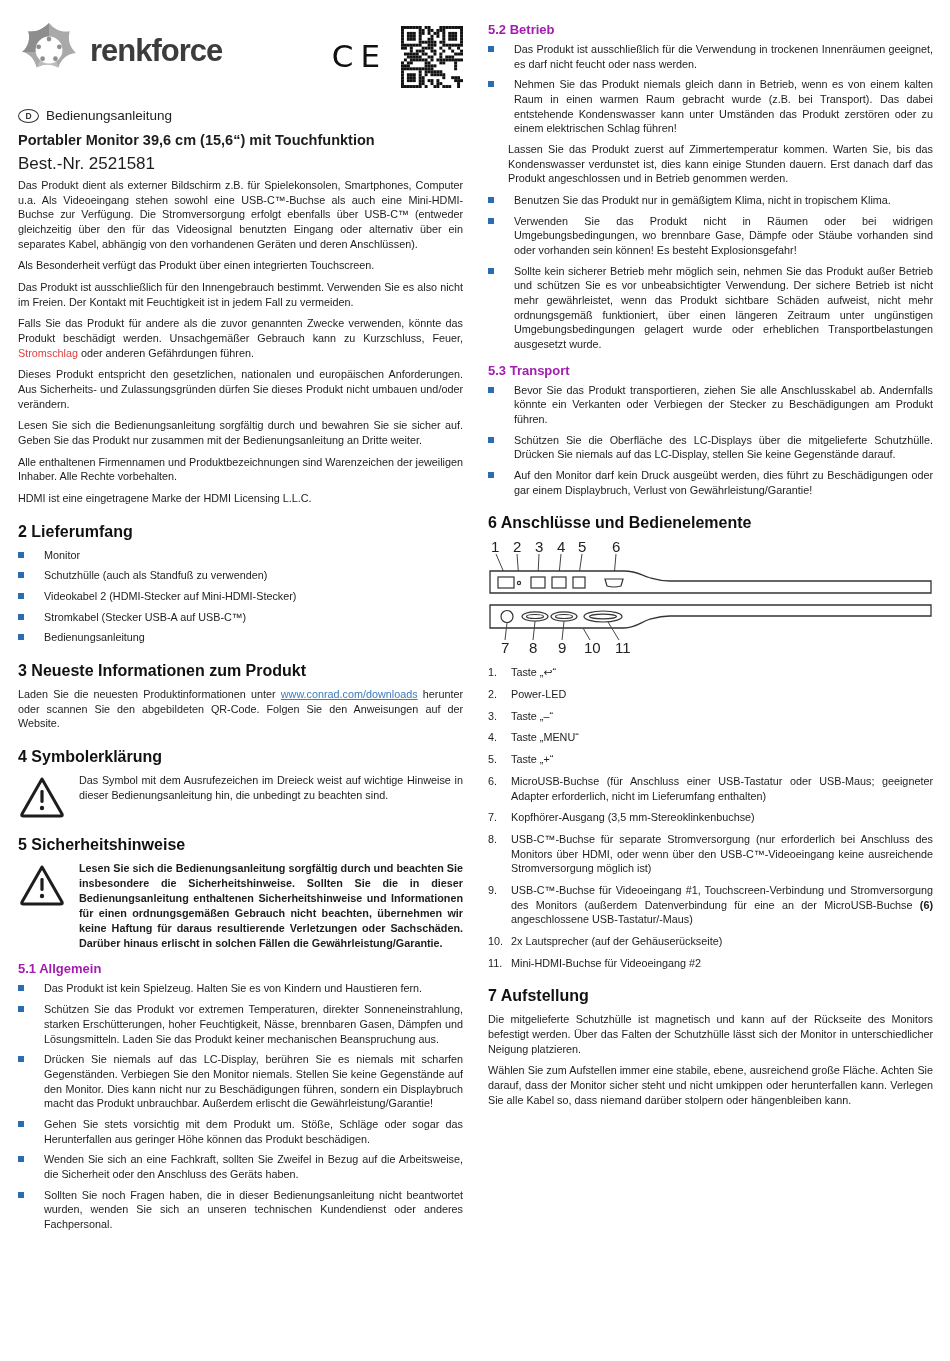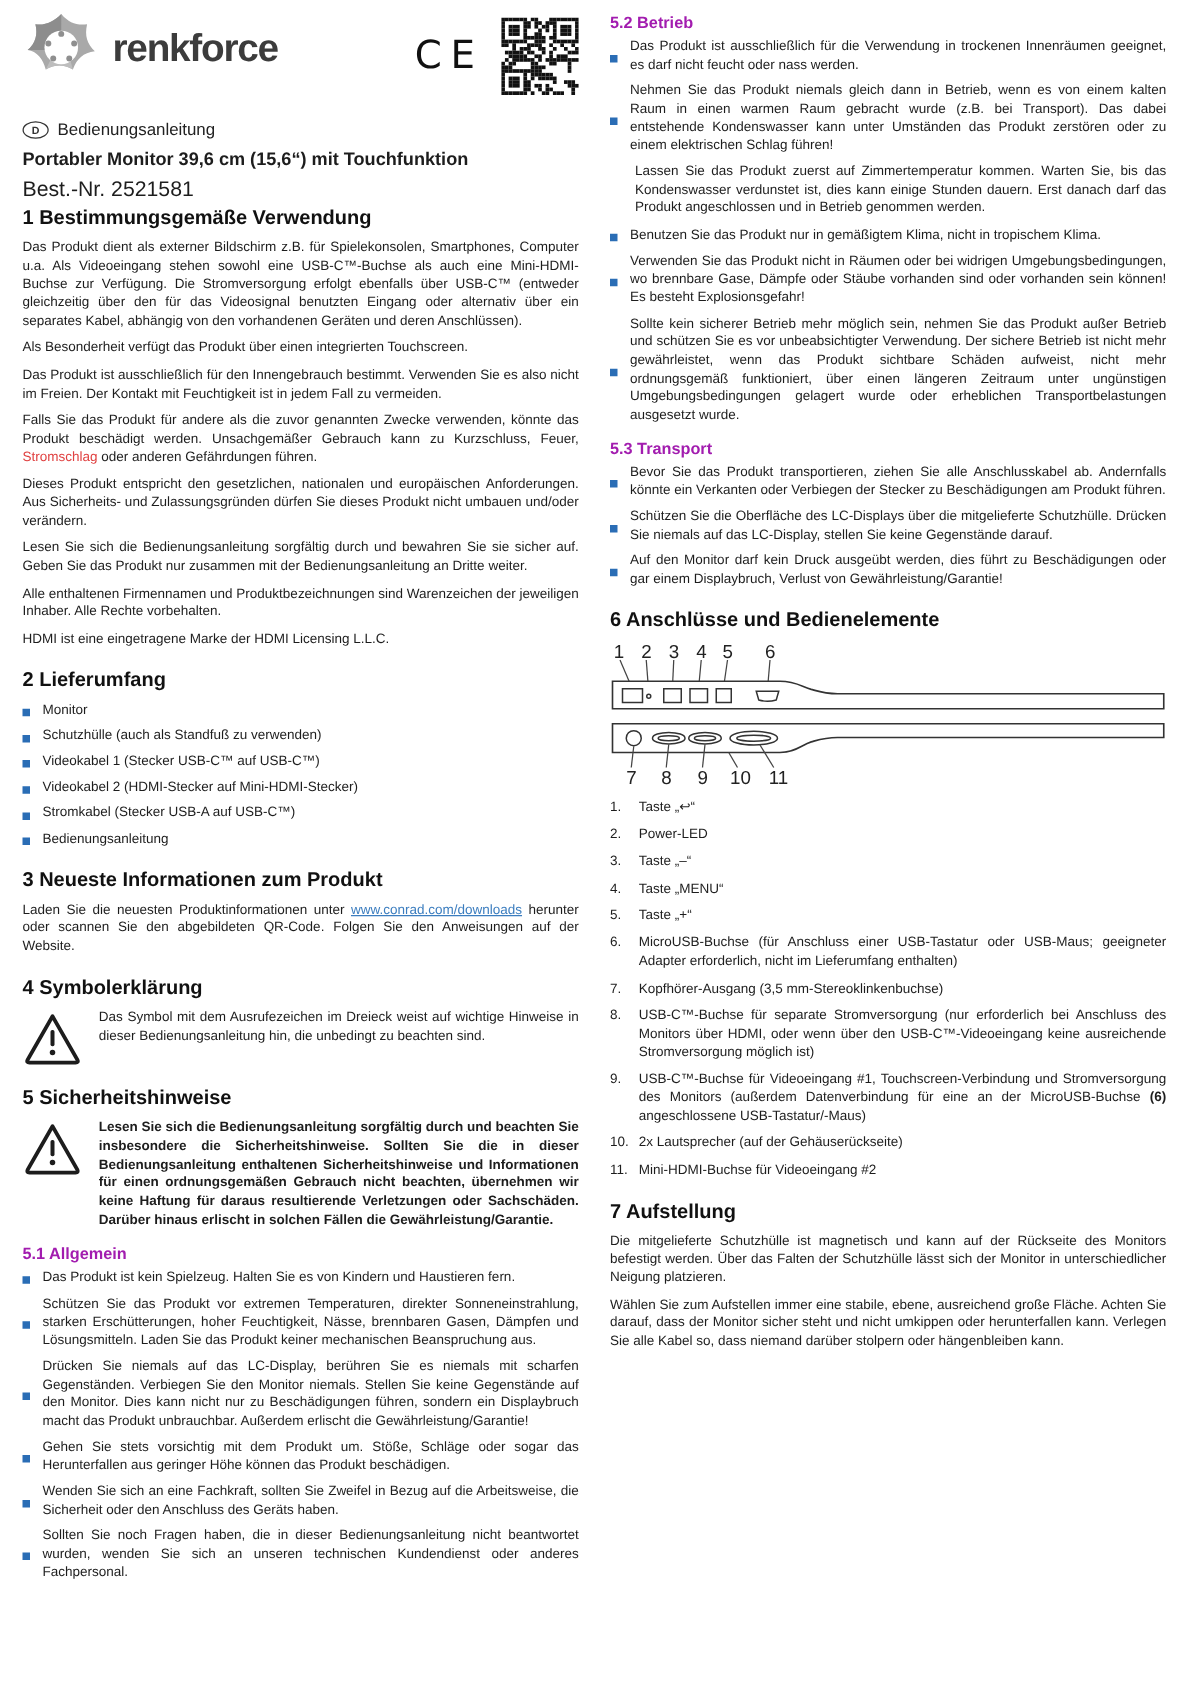--- a/index.html
+++ b/index.html
@@ -1,21 +1,21 @@
 <!DOCTYPE html>
 <html><head>
 <meta charset="utf-8">
 <style>
   html,body{margin:0;padding:0;}
   body{
     width:950px;height:1361px;background:#ffffff;overflow:hidden;
     font-family:"Liberation Sans",sans-serif;color:#1d1d1d;
     -webkit-font-smoothing:antialiased;
   }
-  .page{display:flex;gap:25px;padding:8px 18px 0 18px;box-sizing:border-box;}
+  .page{display:flex;gap:25px;padding:20px 18px 0 18px;box-sizing:border-box;}
   .col{width:445px;flex:none;}
 
   
   .brand-row{display:flex;justify-content:space-between;align-items:flex-start;height:74px;margin-bottom:14px;}
   .brand{display:flex;align-items:center;gap:10px;}
   .wordmark{font-size:31px;font-weight:600;color:#3c3c3c;letter-spacing:-1px;}
   .marks{display:flex;align-items:flex-start;gap:14px;margin-top:6px;}
   .ce{font-size:31px;font-weight:400;color:#111;letter-spacing:7px;margin-top:12px;font-family:"DejaVu Sans",sans-serif;}
 
   
@@ -32,21 +32,21 @@
   [data-col] > :first-child{margin-top:2px;}
 
   
   .p{font-size:10.8px;line-height:1.36;text-align:justify;margin:0 0 7px 0;}
   .p.indent{margin-left:20px;}
   .s-red{color:#e04040;}
   .s-link{color:#3b7dbf;text-decoration:underline;cursor:pointer;}
   .s-b{font-weight:bold;}
 
   
-  .bullet-item{display:flex;gap:10px;margin:0 0 6px 0;align-items:center;}
+  .bullet-item{display:flex;gap:20px;margin:0 0 6px 0;}
   .bullet-sq{width:6px;height:6px;background:#2a6db5;margin-top:4px;flex:none;}
   .bullet-text{font-size:10.8px;line-height:1.36;text-align:justify;flex:1;}
 
   
   .num-item{display:flex;margin:0 0 7px 0;}
   .num{width:23px;flex:none;font-size:10.8px;line-height:1.36;}
   .num-text{font-size:10.8px;line-height:1.36;text-align:justify;flex:1;}
 
   
   .warn{display:flex;gap:13px;align-items:flex-start;margin:6px 0 10px 0;}
@@ -327,41 +327,36 @@
     </div>
 
     <div class="lang-row">
       <span class="lang-badge">D</span>
       <span>Bedienungsanleitung</span>
     </div>
     <div class="doc-title">Portabler Monitor 39,6 cm (15,6“) mit Touchfunktion</div>
     <div class="order-no">Best.-Nr. 2521581</div>
 
     <div data-col="left">
-        <div class="h1">1 Bestimmungsgemäße Verwendung</div>
         <div class="p"><span>Das Produkt dient als externer Bildschirm z.B. für Spielekonsolen, Smartphones, Computer u.a. Als Videoeingang stehen sowohl eine USB-C™-Buchse als auch eine Mini-HDMI-Buchse zur Verfügung. Die Stromversorgung erfolgt ebenfalls über USB-C™ (entweder gleichzeitig über den für das Videosignal benutzten Eingang oder alternativ über ein separates Kabel, abhängig von den vorhandenen Geräten und deren Anschlüssen).</span></div>
         <div class="p"><span>Als Besonderheit verfügt das Produkt über einen integrierten Touchscreen.</span></div>
         <div class="p"><span>Das Produkt ist ausschließlich für den Innengebrauch bestimmt. Verwenden Sie es also nicht im Freien. Der Kontakt mit Feuchtigkeit ist in jedem Fall zu vermeiden.</span></div>
         <div class="p"><span>Falls Sie das Produkt für andere als die zuvor genannten Zwecke verwenden, könnte das Produkt beschädigt werden. Unsachgemäßer Gebrauch kann zu Kurzschluss, Feuer, </span><span class="s-red">Stromschlag</span><span> oder anderen Gefährdungen führen.</span></div>
         <div class="p"><span>Dieses Produkt entspricht den gesetzlichen, nationalen und europäischen Anforderungen. Aus Sicherheits- und Zulassungsgründen dürfen Sie dieses Produkt nicht umbauen und/oder verändern.</span></div>
         <div class="p"><span>Lesen Sie sich die Bedienungsanleitung sorgfältig durch und bewahren Sie sie sicher auf. Geben Sie das Produkt nur zusammen mit der Bedienungsanleitung an Dritte weiter.</span></div>
         <div class="p"><span>Alle enthaltenen Firmennamen und Produktbezeichnungen sind Warenzeichen der jeweiligen Inhaber. Alle Rechte vorbehalten.</span></div>
         <div class="p"><span>HDMI ist eine eingetragene Marke der HDMI Licensing L.L.C.</span></div>
         <div class="h1">2 Lieferumfang</div>
         <div class="bullet-item">
           <span class="bullet-sq"></span>
           <div class="bullet-text"><span>Monitor</span></div>
         </div>
         <div class="bullet-item">
           <span class="bullet-sq"></span>
           <div class="bullet-text"><span>Schutzhülle (auch als Standfuß zu verwenden)</span></div>
-        </div>
-        <div class="bullet-item">
-          <span class="bullet-sq"></span>
-          <div class="bullet-text"><span>Videokabel 1 (Stecker USB-C™ auf USB-C™)</span></div>
         </div>
         <div class="bullet-item">
           <span class="bullet-sq"></span>
           <div class="bullet-text"><span>Videokabel 2 (HDMI-Stecker auf Mini-HDMI-Stecker)</span></div>
         </div>
         <div class="bullet-item">
           <span class="bullet-sq"></span>
           <div class="bullet-text"><span>Stromkabel (Stecker USB-A auf USB-C™)</span></div>
         </div>
         <div class="bullet-item">

